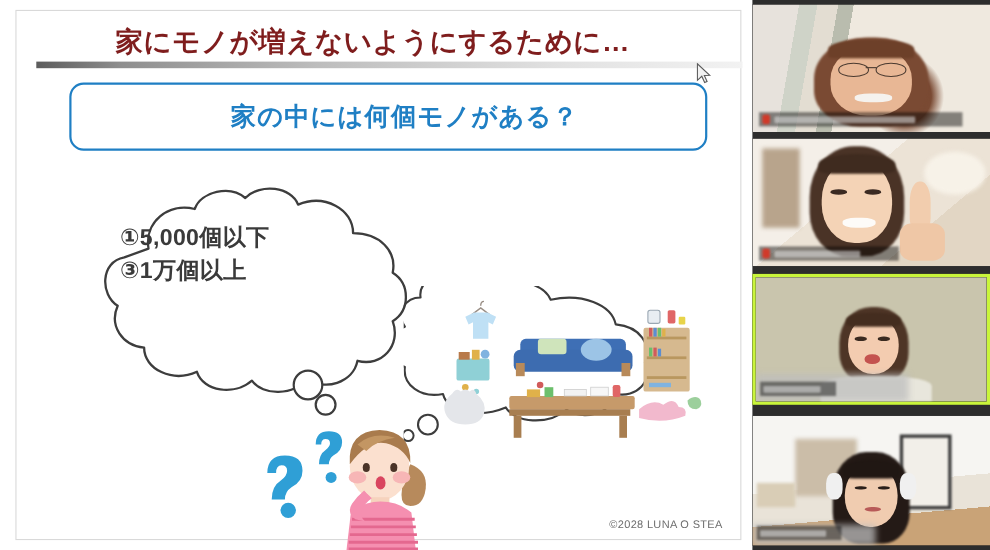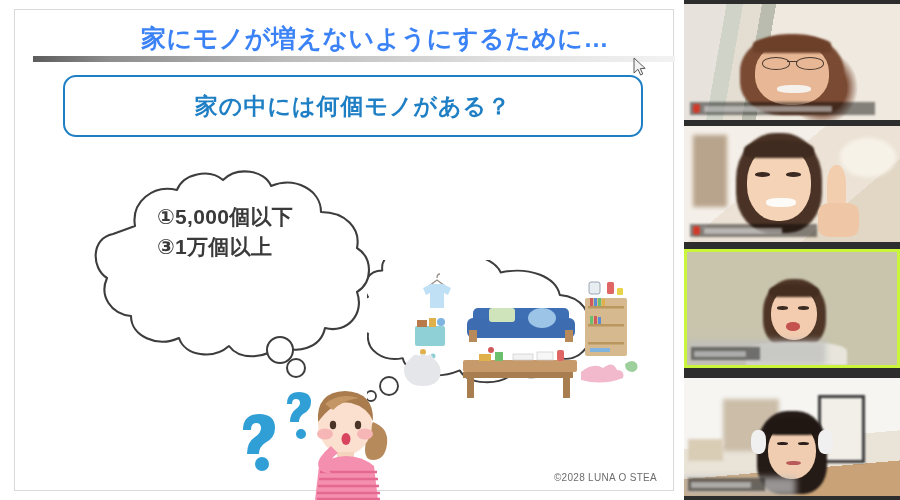--- a/index.html
+++ b/index.html
@@ -7,38 +7,38 @@
   #app{position:relative;width:900px;height:500px;background:#ffffff;}
 
   
   #slide{position:absolute;left:0;top:0;width:684px;height:500px;background:#ffffff;
          box-sizing:border-box;}
   #slide-frame{position:absolute;left:14px;top:9px;width:660px;height:482px;
          border:1px solid #d9d9d9;background:#fff;box-sizing:border-box;}
 
   
   #slide-title{position:absolute;left:90px;top:12px;width:540px;height:32px;
-        font-size:25px;font-weight:bold;color:#3b82f6;letter-spacing:.5px;
-        white-space:nowrap;line-height:32px;text-align:center;}
+        font-size:25px;font-weight:bold;color:#7f1d1d;letter-spacing:.5px;
+        white-space:nowrap;line-height:32px;}
   #title-rule{position:absolute;left:18px;top:46px;width:642px;height:6px;
         background:linear-gradient(to right,#5c5c5c 0%,#8e8e8e 12%,#bdbdbd 40%,#e2e2e2 75%,#f2f2f2 100%);}
 
   
   #question-box{position:absolute;left:48px;top:65px;width:580px;height:62px;
         border:2.5px solid #1f7fc4;border-radius:13px;background:#fff;box-sizing:border-box;}
-  #question-text{position:absolute;left:0;top:0;width:100%;height:100%;
+  #question-text{position:absolute;left:15px;top:0;width:100%;height:100%;
         display:flex;align-items:center;justify-content:center;
         font-size:23px;font-weight:bold;color:#1f7fc4;letter-spacing:1px;white-space:nowrap;}
 
   
   #cloud-wrap{position:absolute;left:58px;top:158px;width:310px;height:225px;}
   #cloud-wrap svg{position:absolute;left:0;top:0;}
   #options{position:absolute;left:36px;top:34px;width:240px;}
   .opt{font-size:21px;font-weight:bold;color:#3a3a3a;line-height:30px;white-space:nowrap;
-       letter-spacing:.3px;margin-left:48px;}
+       letter-spacing:.3px;}
 
   
   #room-wrap{position:absolute;left:352px;top:250px;width:290px;height:150px;}
   #room-wrap svg{position:absolute;left:0;top:0;}
 
   
   #girl-wrap{position:absolute;left:218px;top:372px;width:170px;height:118px;}
   #girl-wrap svg{position:absolute;left:0;top:0;}
 
   #copyright{position:absolute;right:16px;bottom:7px;font-size:10px;color:#6d6d6d;

